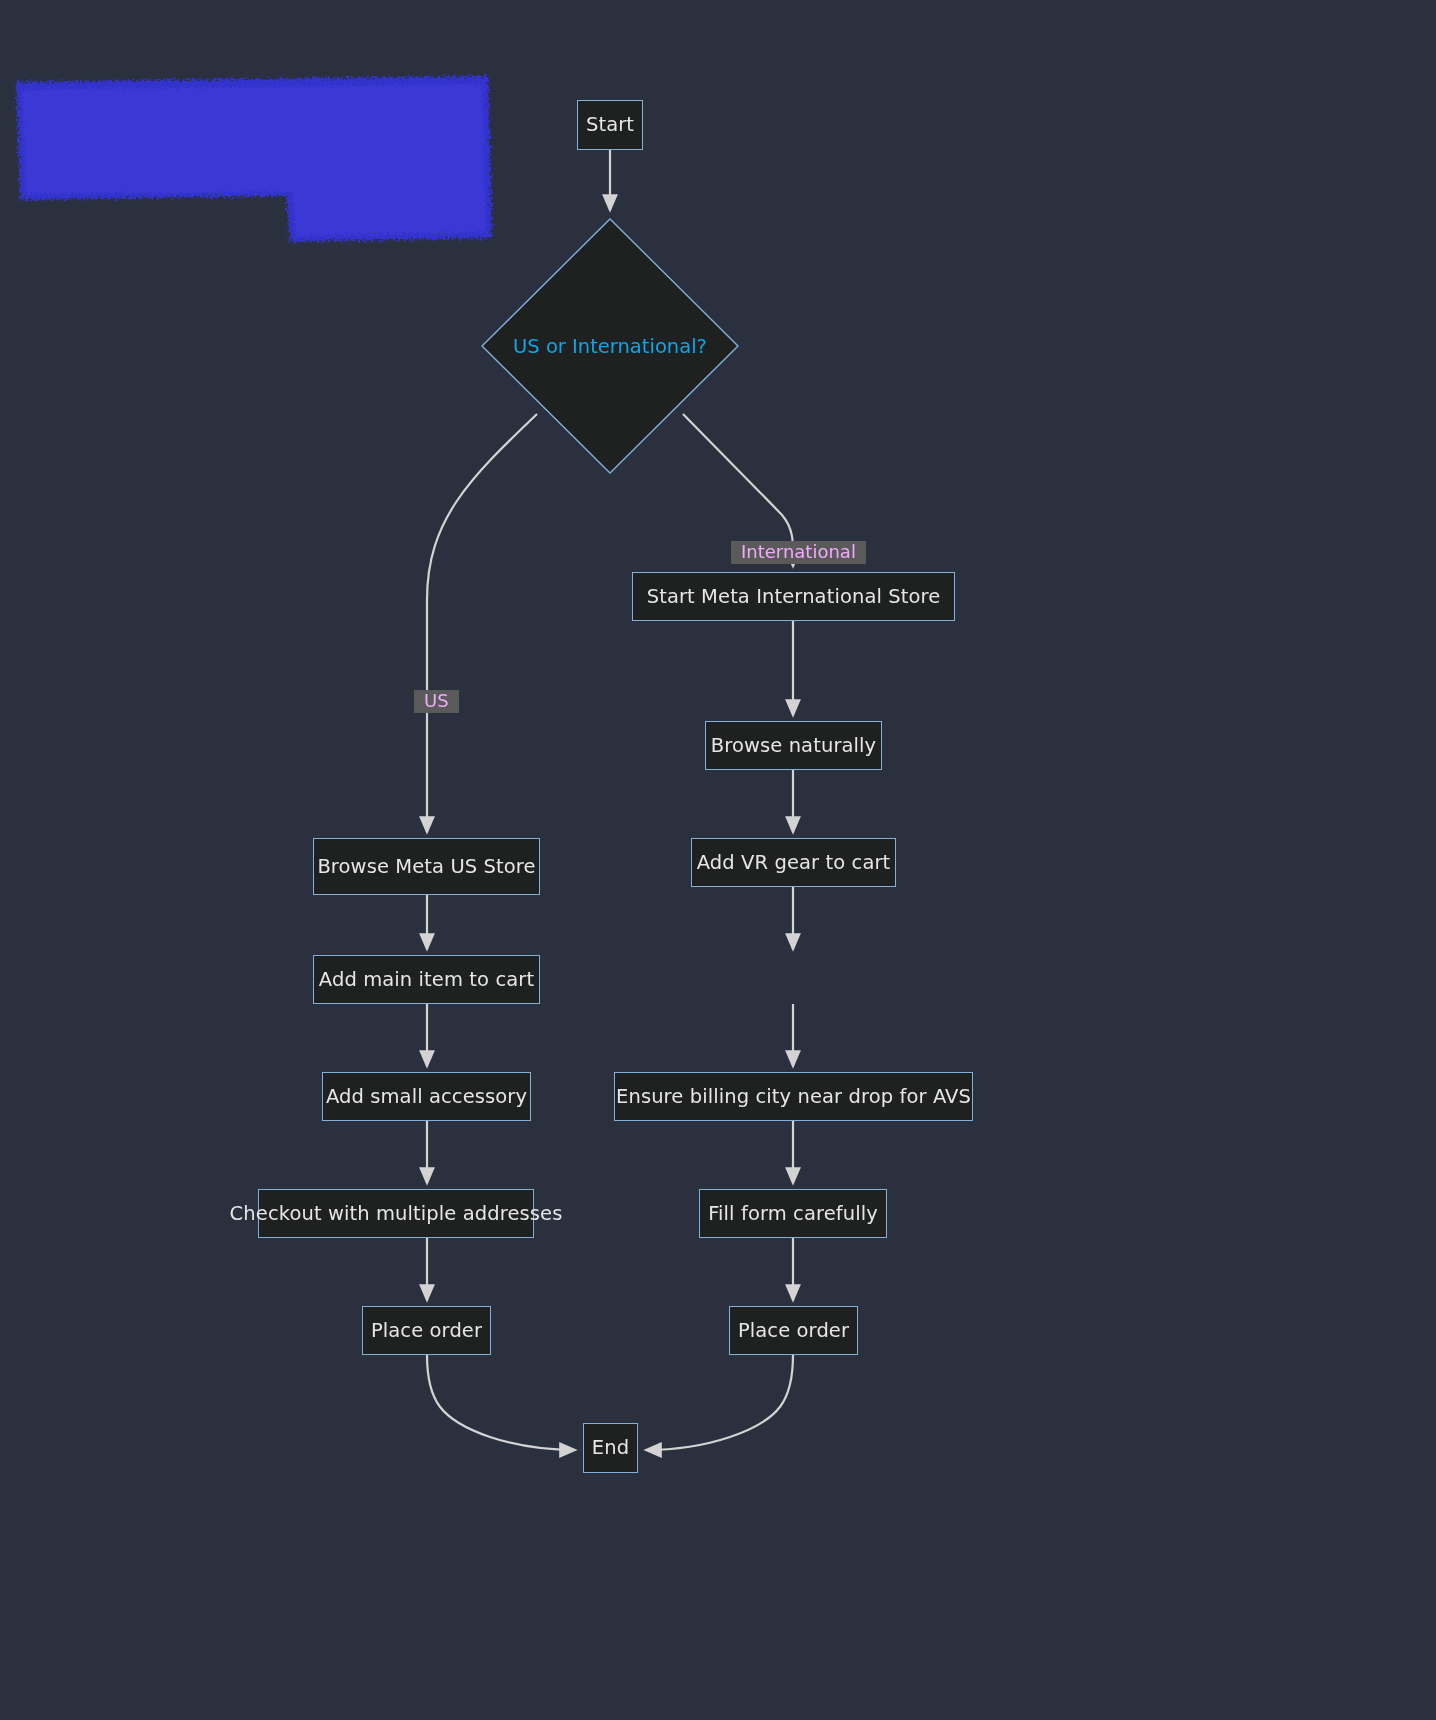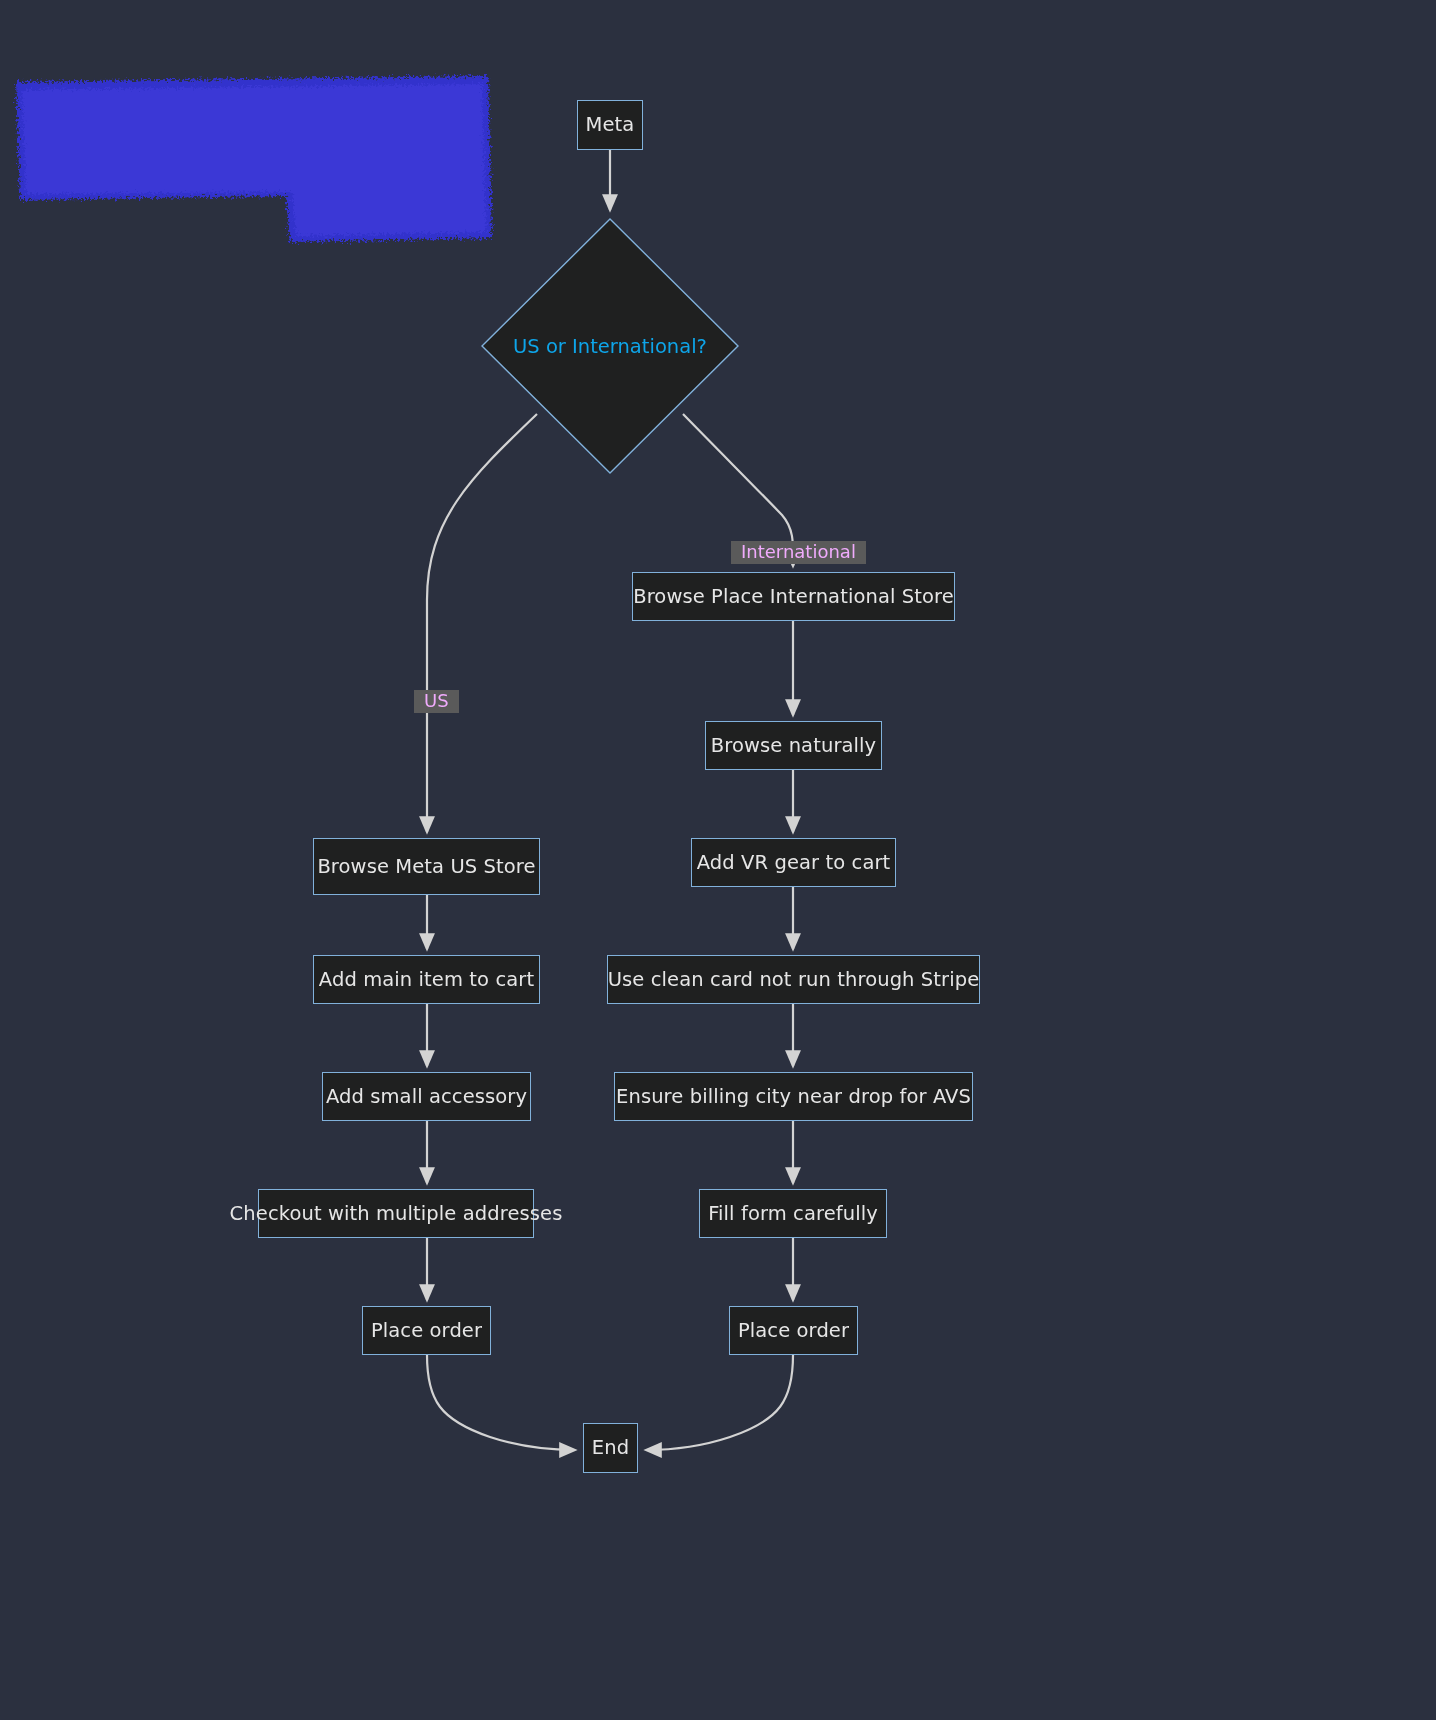--- a/index.html
+++ b/index.html
@@ -109,21 +109,21 @@
       <path d="M793,770 L793,832"></path>
       <path d="M793,887 L793,949"></path>
       <path d="M793,1004 L793,1066"></path>
       <path d="M793,1121 L793,1183"></path>
       <path d="M793,1238 L793,1300"></path>
       <path d="M793,1355 C793,1400 780,1420 730,1437 C700,1447 670,1450 646,1450"></path>
     </g>
   </svg>
 
   <div class="node" style="left:577px; top:100px; width:66px;  height:50px;">
-    <span>Meta</span>
+    <span>Start</span>
   </div>
 
   <div class="diamond-wrap" style="left:481px; top:218px; width:258px; height:256px;">
     <svg width="258" height="256" viewBox="0 0 258 256">
       <polygon points="129,1 257,128 129,255 1,128" fill="#1f2020" stroke="#81b1db" stroke-width="1.4"></polygon>
     </svg>
     <div class="diamond-label">US or International?</div>
   </div>
 
   <div class="node" style="left:313px; top:838px; width:227px; height:57px;">
@@ -140,34 +140,31 @@
 
   <div class="node" style="left:258px; top:1189px; width:276px; height:49px;">
     <span>Checkout with multiple addresses</span>
   </div>
 
   <div class="node" style="left:362px; top:1306px; width:129px; height:49px;">
     <span>Place order</span>
   </div>
 
   <div class="node" style="left:632px; top:572px; width:323px; height:49px;">
-    <span>Browse Place International Store</span>
+    <span>Start Meta International Store</span>
   </div>
 
   <div class="node" style="left:705px; top:721px; width:177px; height:49px;">
     <span>Browse naturally</span>
   </div>
 
   <div class="node" style="left:691px; top:838px; width:205px; height:49px;">
     <span>Add VR gear to cart</span>
   </div>
 
-  <div class="node" style="left:607px; top:955px; width:373px; height:49px;">
-    <span>Use clean card not run through Stripe</span>
-  </div>
 
   <div class="node" style="left:614px; top:1072px; width:359px; height:49px;">
     <span>Ensure billing city near drop for AVS</span>
   </div>
 
   <div class="node" style="left:699px; top:1189px; width:188px; height:49px;">
     <span>Fill form carefully</span>
   </div>
 
   <div class="node" style="left:729px; top:1306px; width:129px; height:49px;">

